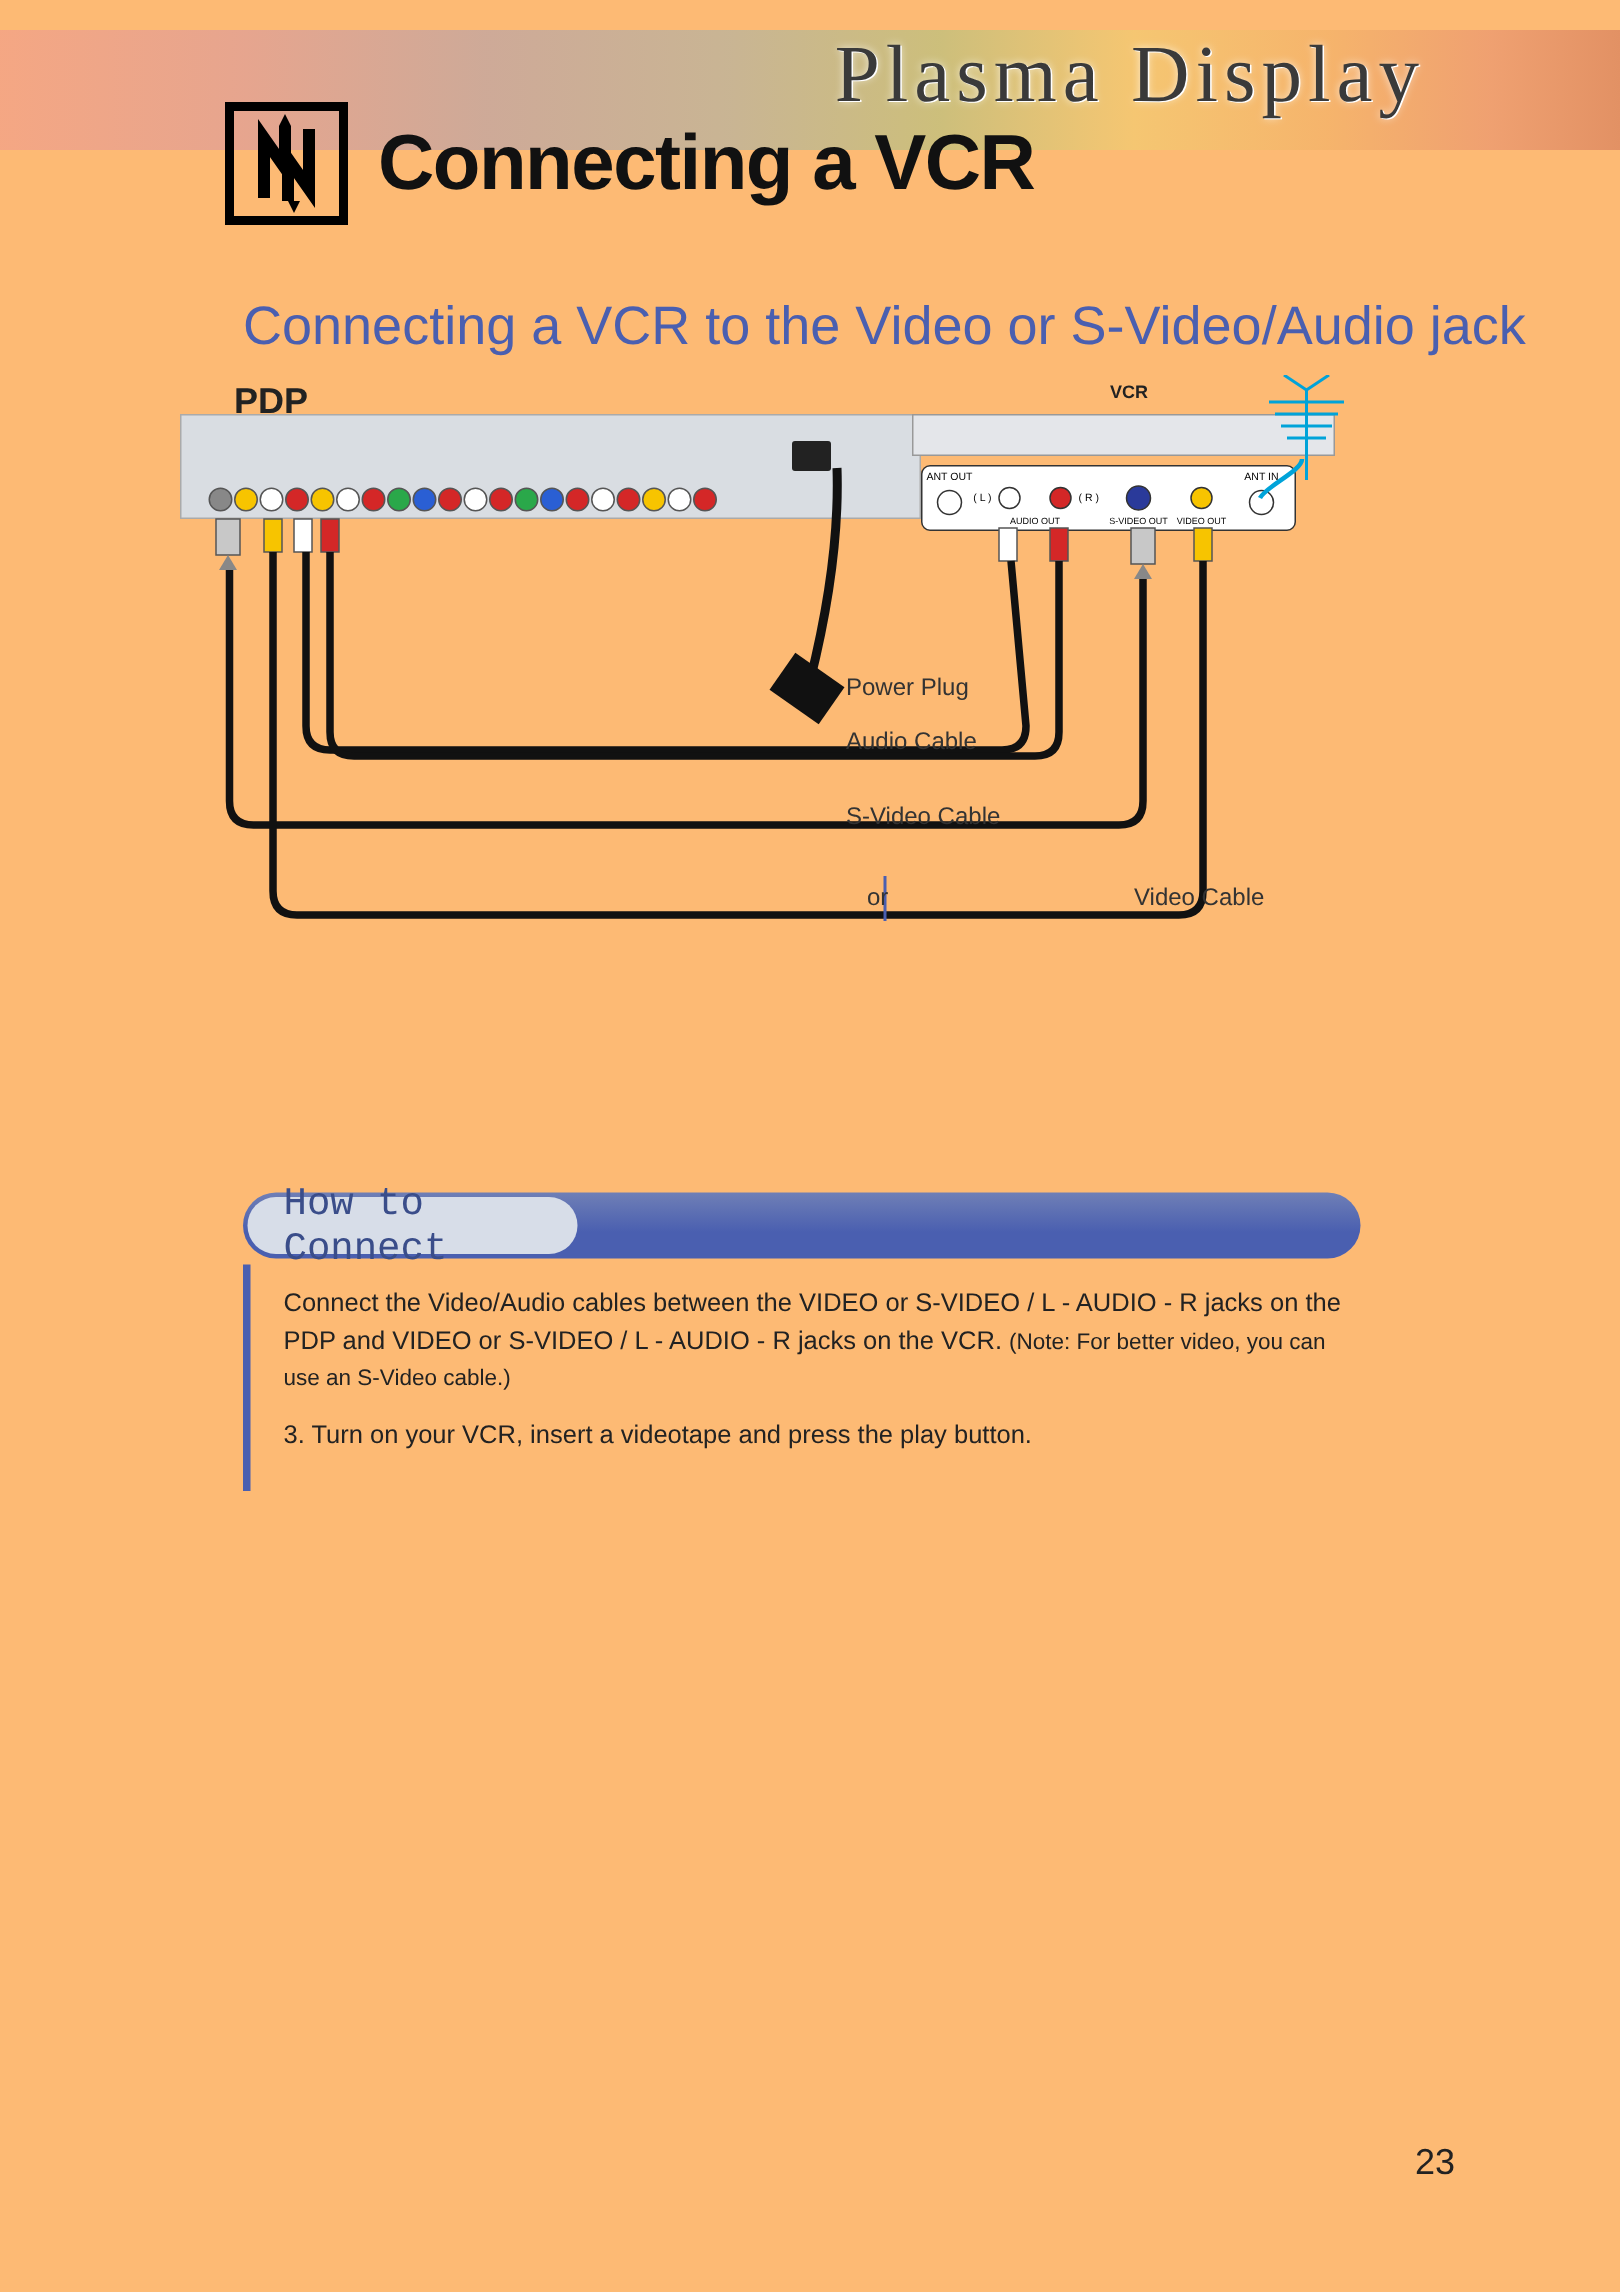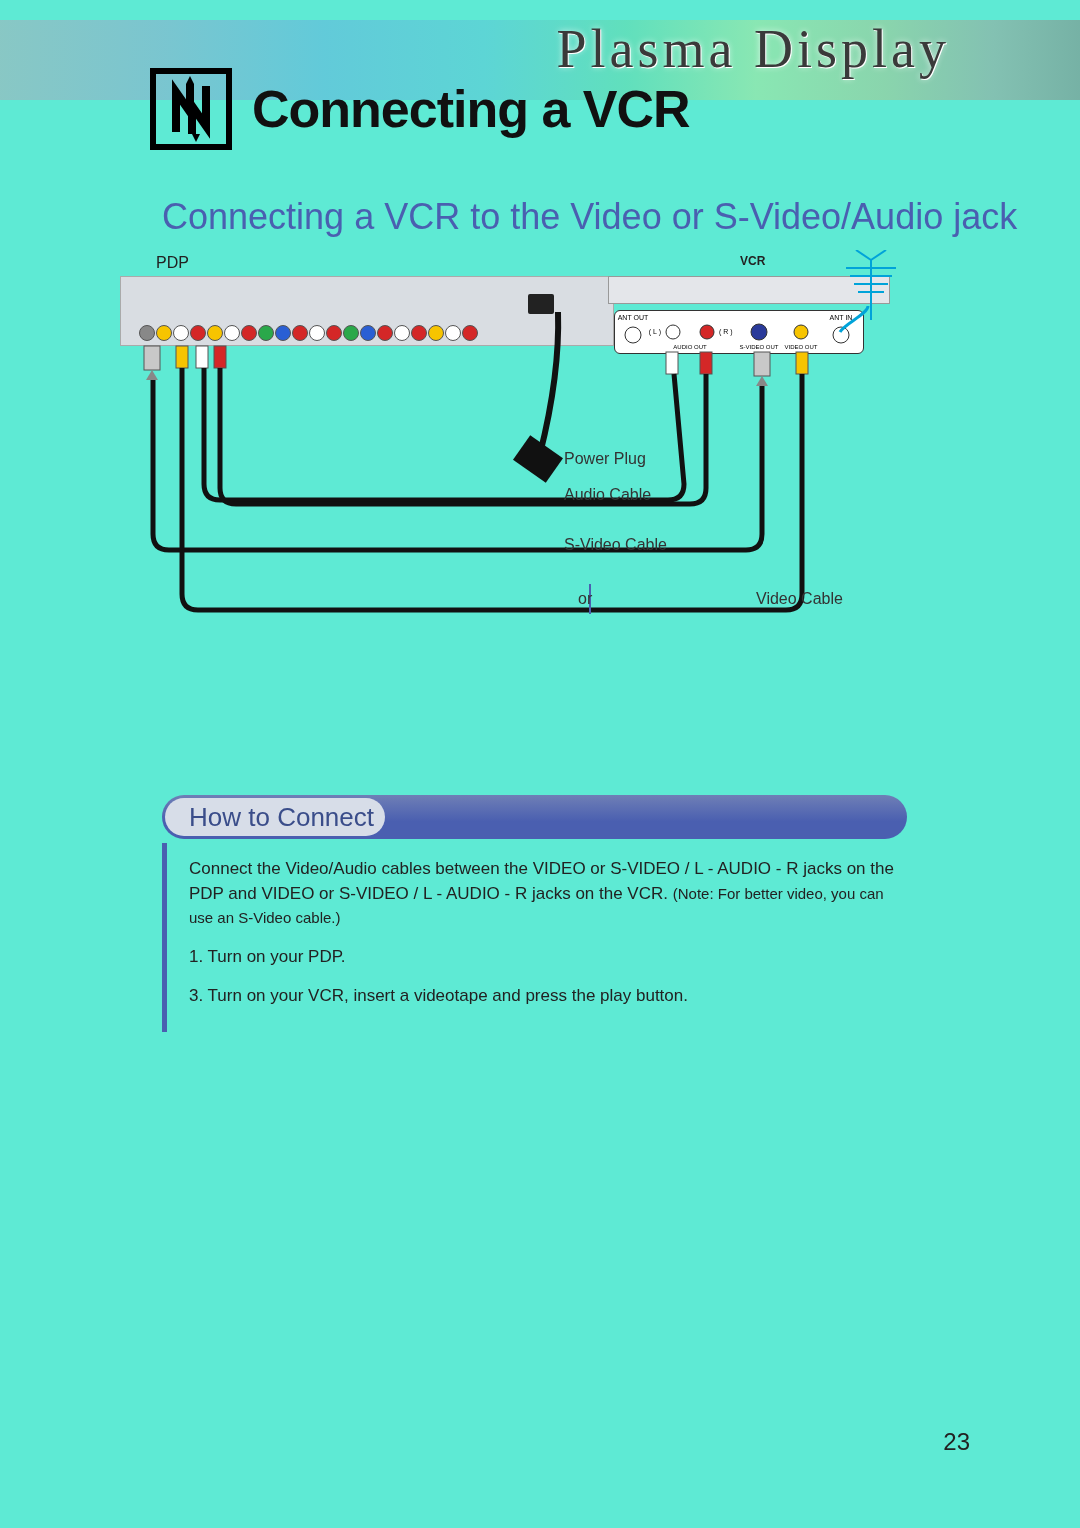--- a/index.html
+++ b/index.html
@@ -7,21 +7,21 @@
     padding: 0;
     background: #fff;
     font-family: "Helvetica Neue", Arial, sans-serif;
     color: #222;
   }
   .page {
     position: relative;
     width: 1080px;
     height: 1528px;
     box-sizing: border-box;
-    background: #5eead4;
+    background: #fdba74;
     overflow: hidden;
   }
 
   
   .banner-stripe {
     position: absolute;
     left: 0;
     right: 0;
     top: 20px;
     height: 80px;
@@ -85,22 +85,22 @@
     position: absolute;
     top: 254px;
     left: 120px;
     width: 782px;
     height: 388px;
   }
   .pdp-label {
     position: absolute;
     top: 0;
     left: 36px;
-    font-weight: 400;
-    font-size: 16px;
+    font-weight: 700;
+    font-size: 24px;
   }
   .vcr-label {
     position: absolute;
     top: 0;
     left: 620px;
     font-weight: 700;
     font-size: 12px;
   }
   .pdp-panel {
     position: absolute;
@@ -192,21 +192,21 @@
     background: #d7dde8;
     border-radius: 19px;
     display: flex;
     align-items: center;
     padding-left: 24px;
     box-sizing: border-box;
   }
   .pill-title {
     font-size: 26px;
     color: #3a4d8a;
-    font-family: Liberation Sans, sans-serif;
+    font-family: Liberation Mono, monospace;
   }
   .howto-body {
     border-left: 5px solid #4a5fb0;
     margin-top: 4px;
     padding: 14px 10px 10px 22px;
     font-size: 17px;
     line-height: 1.45;
   }
   .howto-body p { margin: 0 0 14px 0; }
   .small-note { font-size: 15px; }
@@ -359,21 +359,20 @@
     <div class="pill">
       <div class="pill-inner">
         <span class="pill-title">How to Connect</span>
       </div>
     </div>
     <div class="howto-body">
       <p>
         <span>Connect the Video/Audio cables between the VIDEO or S-VIDEO / L - AUDIO - R jacks on the PDP and VIDEO or S-VIDEO / L - AUDIO - R jacks on the VCR. </span><span class="small-note">(Note: For better video, you can use an S-Video cable.)</span>
       </p>
       <ul class="steps">
-        <li>1.  Turn on your PDP.</li>
         <li>3.  Turn on your VCR, insert a videotape and press the play button.</li>
       </ul>
     </div>
   </div>
 
   <div class="page-number">23</div>
 
 </div>
 
 </body></html>

